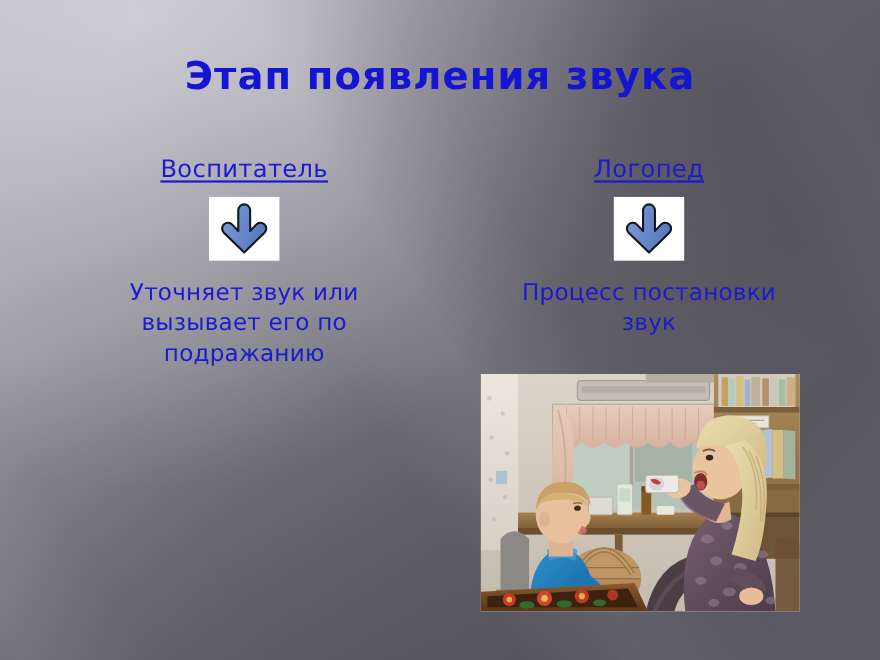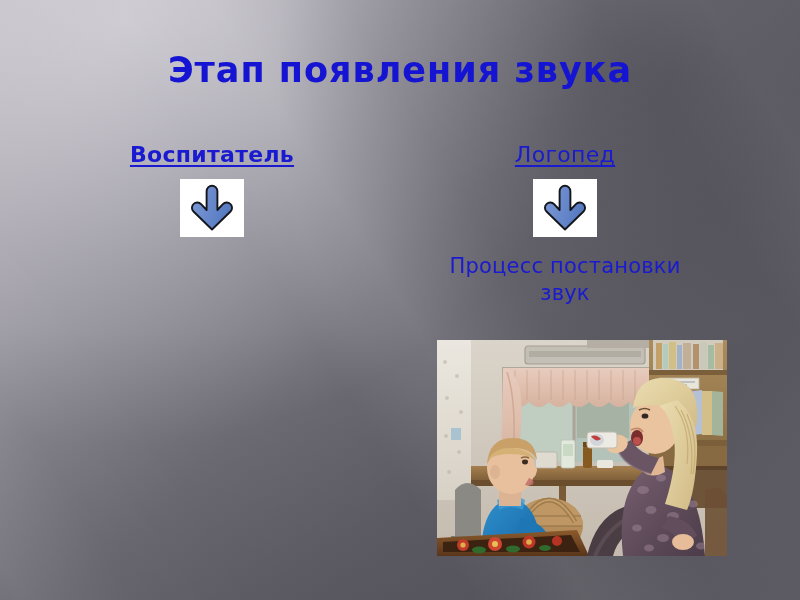--- a/index.html
+++ b/index.html
@@ -83,22 +83,22 @@
     font-weight: bold;
     letter-spacing: 1px;
     color: #1414d2;
     font-family: "DejaVu Sans", sans-serif;
   }
 
   .col {
     position: absolute;
     top: 142px;
   }
-  .col-left  { left: 47px;  width: 330px; font-weight: bold; }
-  .col-right { left: 400px; width: 330px; }
+  .col-left  { left: 57px;  width: 330px; }
+  .col-right { left: 425px; width: 330px; }
 
   .col-heading {
     text-align: center;
     font-size: 22px;
     color: #1a1ad0;
     text-decoration: underline;
     text-underline-offset: 3px;
     letter-spacing: 0.3px;
   }
 
@@ -170,20 +170,25 @@
                    a5.4 5.4 0 0 1 10.8 0
                    L30.4 26.0
                    L35.9 20.2
                    a5.2 5.2 0 0 1 7.4 -0.3
                    a5.2 5.2 0 0 1 0.2 7.6
                    Z" fill="url(#agradL)" stroke="#15161c" stroke-width="1.9" stroke-linejoin="round"></path>
         </svg>
       </span>
     </div>
 
+    <div class="col-body">
+      <div>Уточняет звук или</div>
+      <div>вызывает его по</div>
+      <div>подражанию</div>
+    </div>
   </div>
 
   <div class="col col-right">
     <div class="col-heading">Логопед</div>
 
     <div class="arrow-box">
       <span>
         <svg width="50" height="48" viewBox="0 0 50 48">
           <defs>
             <linearGradient id="agradR" x1="0" y1="0" x2="1" y2="0.3">

